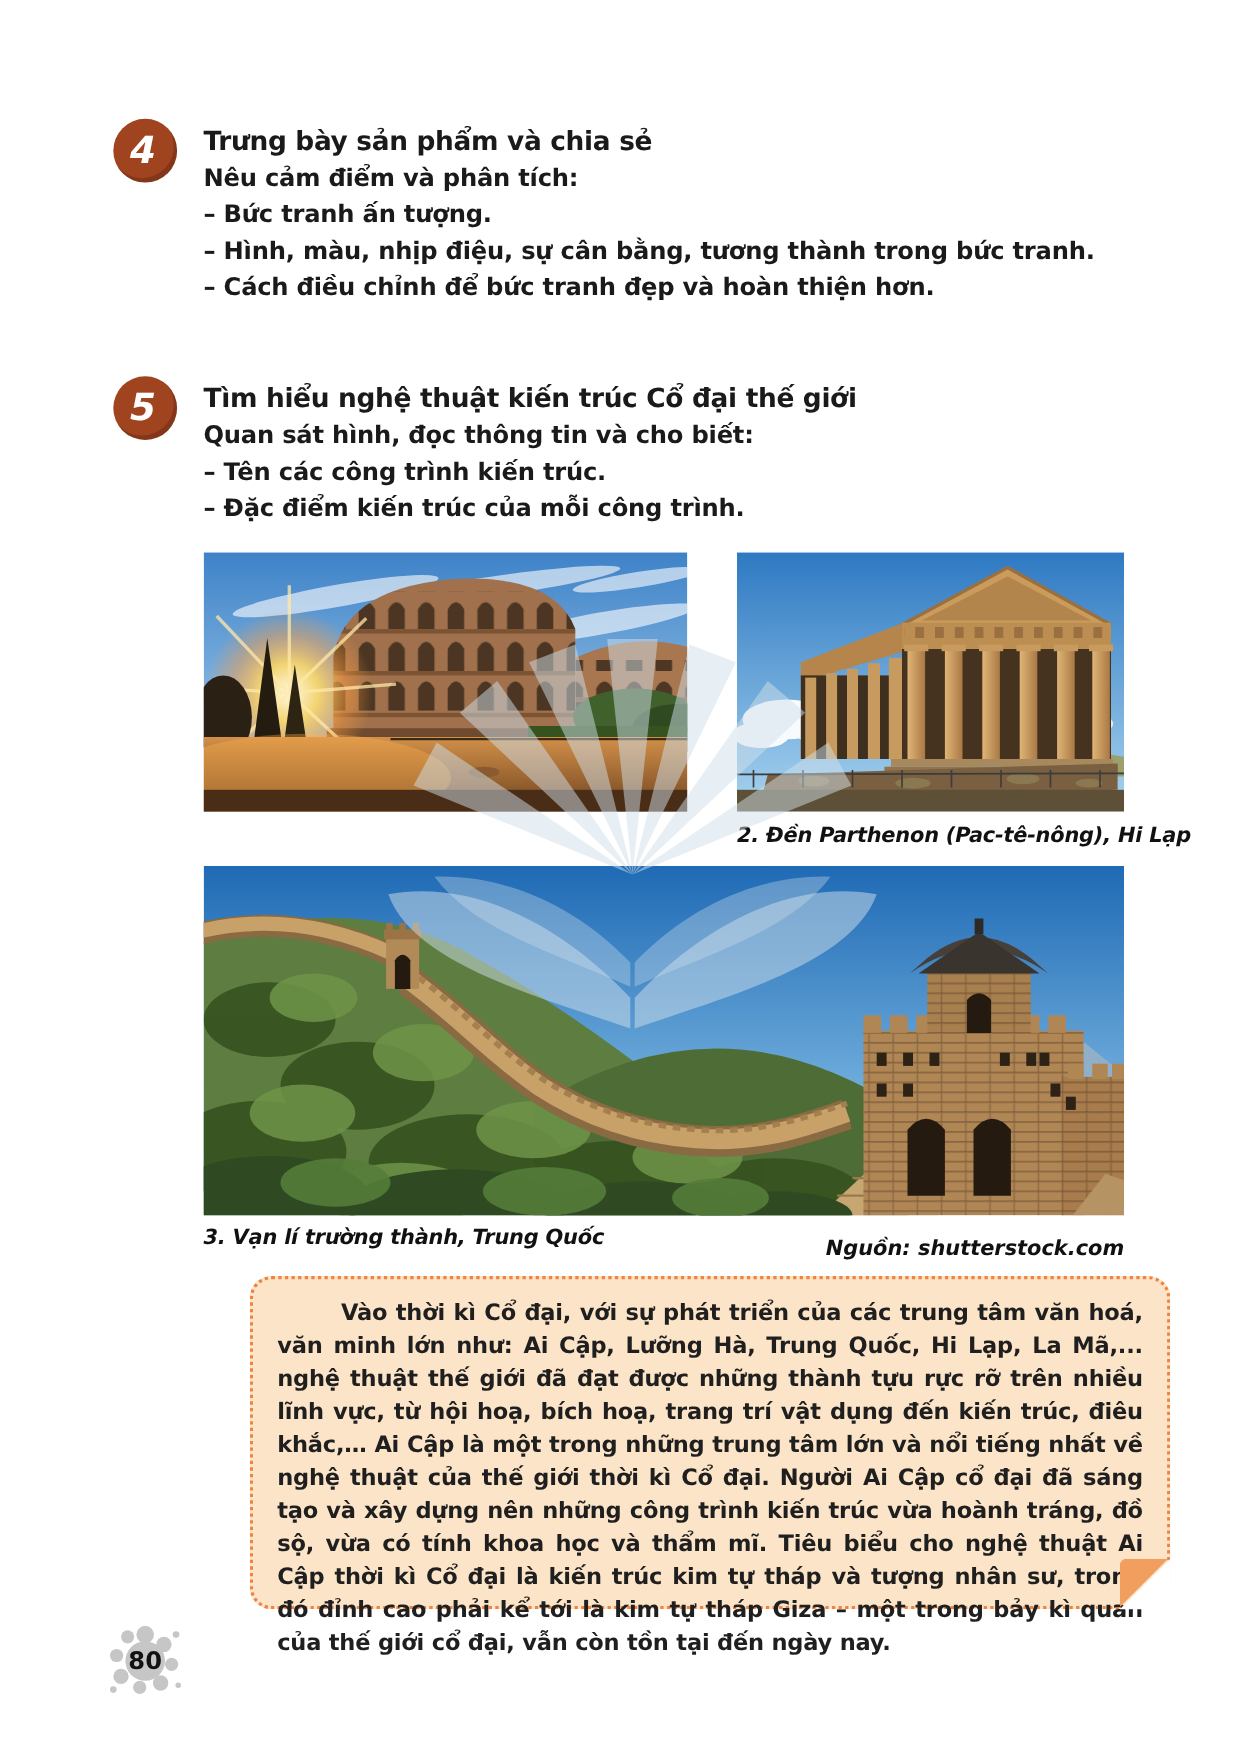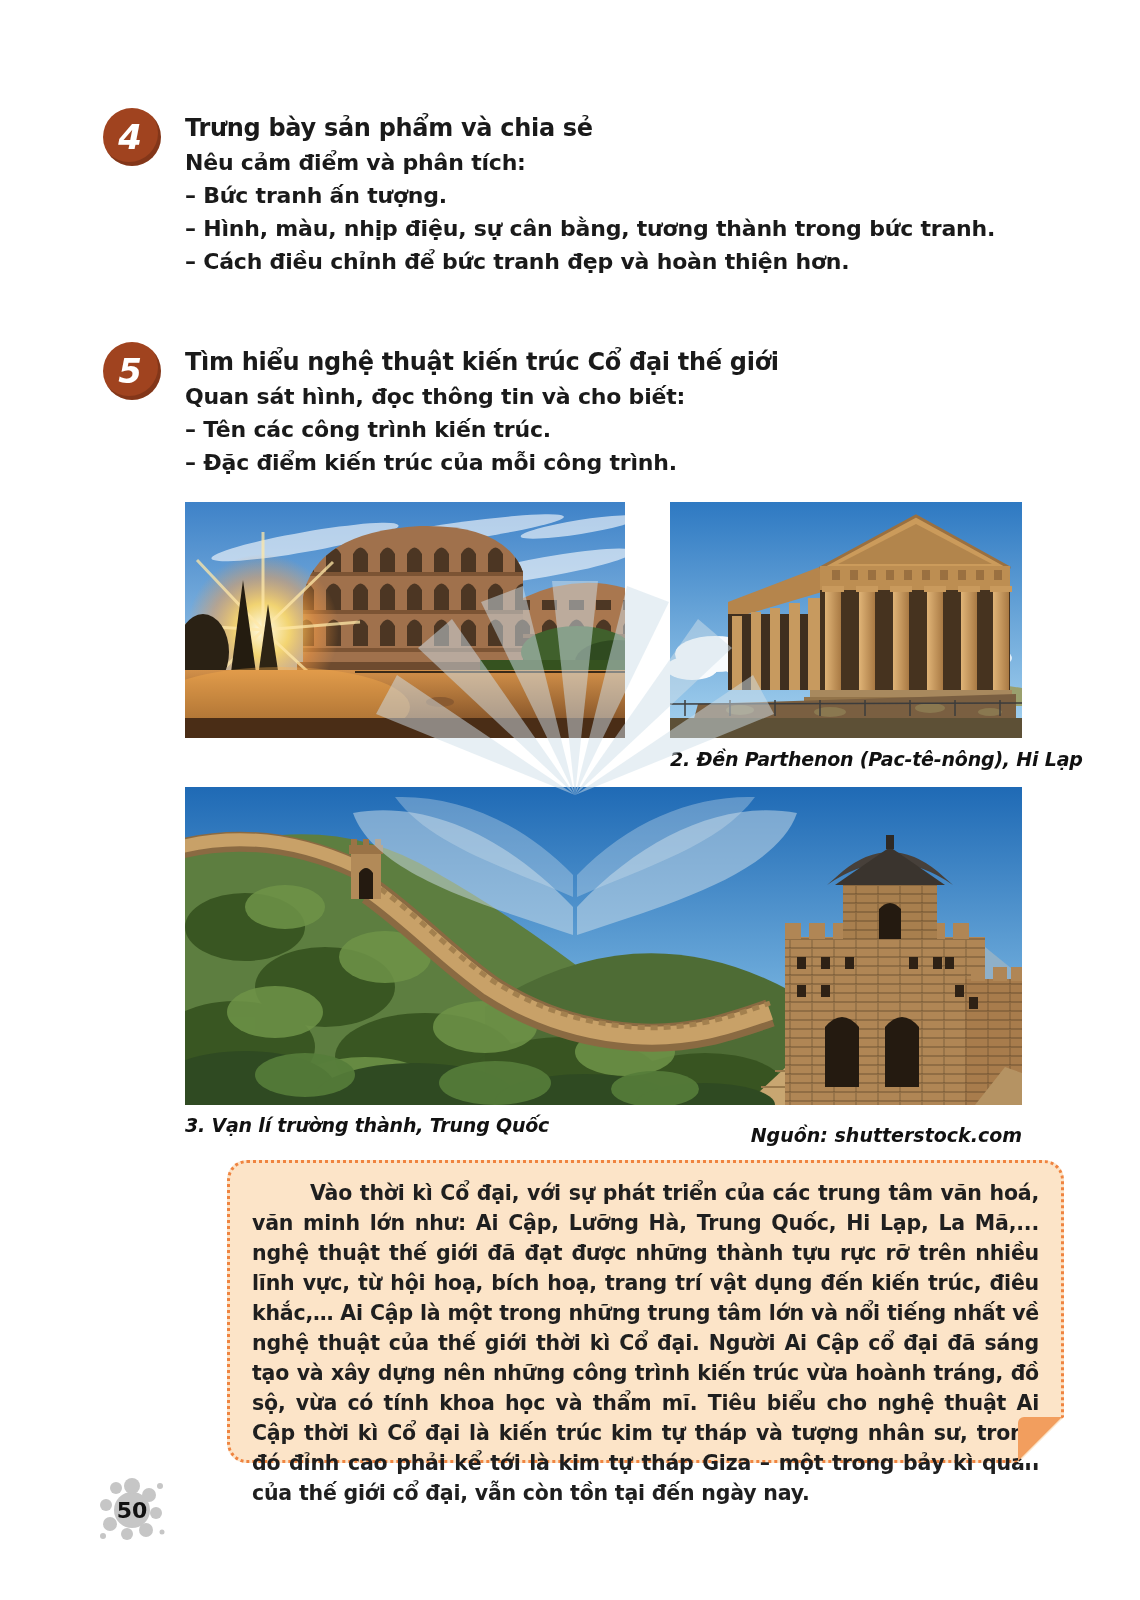--- a/index.html
+++ b/index.html
@@ -388,16 +388,16 @@
         <circle cx="50" cy="56" r="7"></circle>
           <circle cx="31" cy="60" r="6"></circle>
           <circle cx="14" cy="50" r="7"></circle>
         <circle cx="10" cy="31" r="6"></circle>
           <circle cx="20" cy="14" r="6"></circle>
         <circle cx="64" cy="12" r="3"></circle>
           <circle cx="7" cy="62" r="3"></circle>
           <circle cx="66" cy="58" r="2.5"></circle>
       </g>
     </svg>
-    <div class="pagenum">50</div>
+    <div class="pagenum">80</div>
   </div>
 
 </div>
 
 </body></html>

